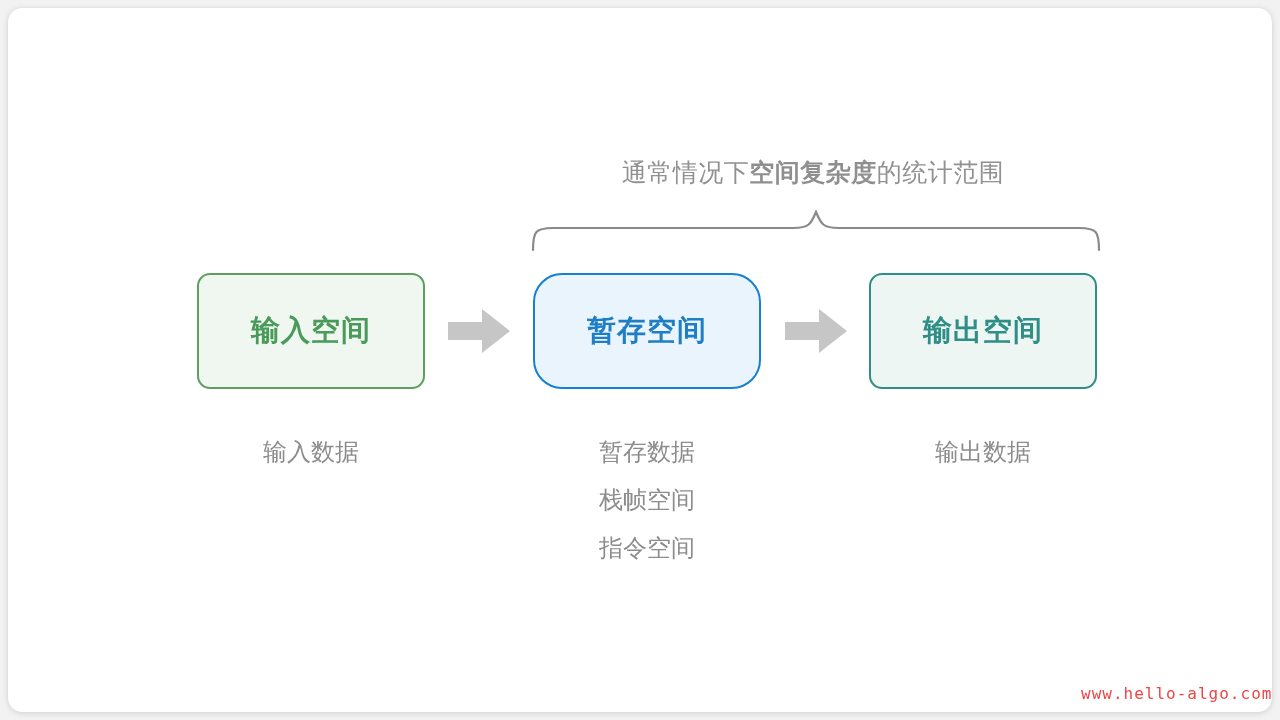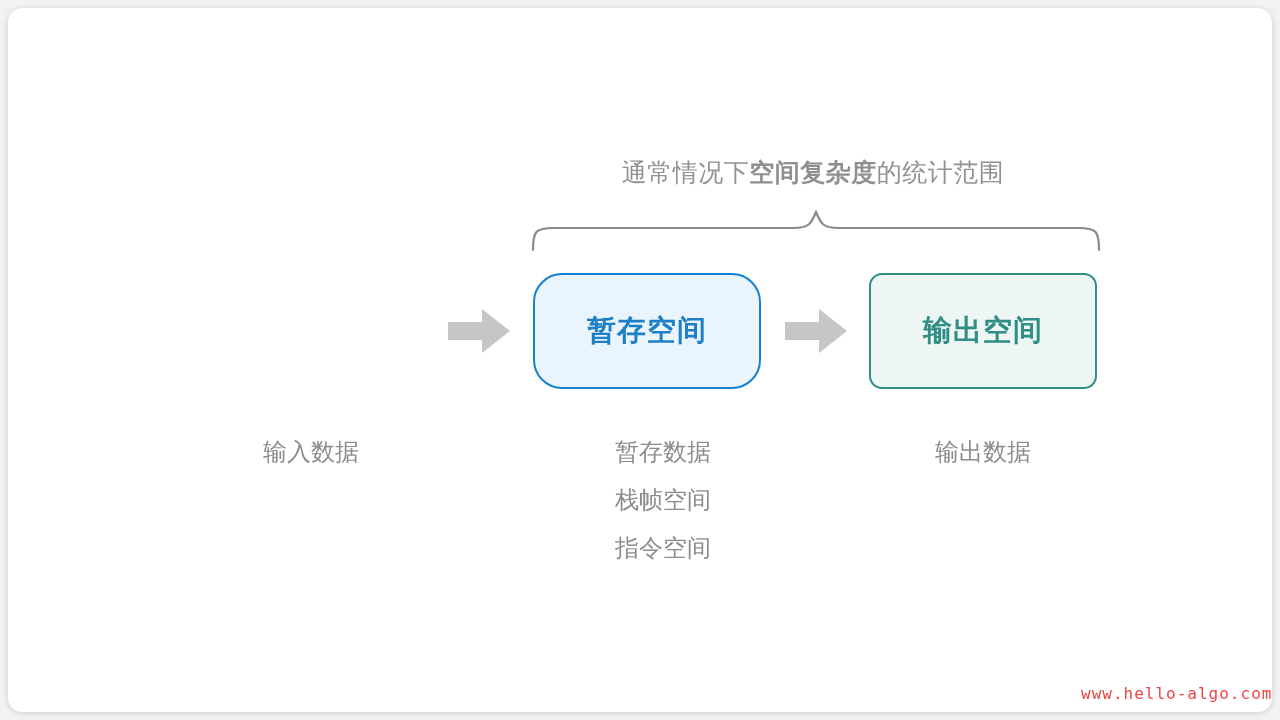--- a/index.html
+++ b/index.html
@@ -102,21 +102,21 @@
   .caption-col {
     position: absolute;
     top: 420px;
     width: 228px;
     text-align: center;
     font-size: 24px;
     line-height: 48px;
     color: #8c8c8c;
   }
   #cap-input  { left: 189px; }
-  #cap-temp   { left: 541px; }
+  #cap-temp   { left: 525px; }
   #cap-output { left: 861px; }
   .caption-col div { white-space: nowrap; }
 
   
   .watermark {
     position: absolute;
     left: 1073px;
     top: 676px;
     font-family: "DejaVu Sans Mono", "Liberation Mono", monospace;
     font-size: 16px;
@@ -136,20 +136,23 @@
     <svg class="brace-svg" viewBox="0 0 610 62">
       <path d="M 20 52
                C 20 34, 22 30, 40 30
                L 280 30
                C 296 30, 298 26, 303 14
                C 308 26, 310 30, 326 30
                L 566 30
                C 584 30, 586 34, 586 52" fill="none" stroke="#8a8a8a" stroke-width="2.2" stroke-linecap="round"></path>
     </svg>
 
+    <div class="sbox" id="box-input">
+      <span>输入空间</span>
+    </div>
 
     <div class="sbox" id="box-temp">
       <span>暂存空间</span>
     </div>
 
     <div class="sbox" id="box-output">
       <span>输出空间</span>
     </div>
 
     <svg class="arrow" id="arrow-1" viewBox="0 0 62 44">

